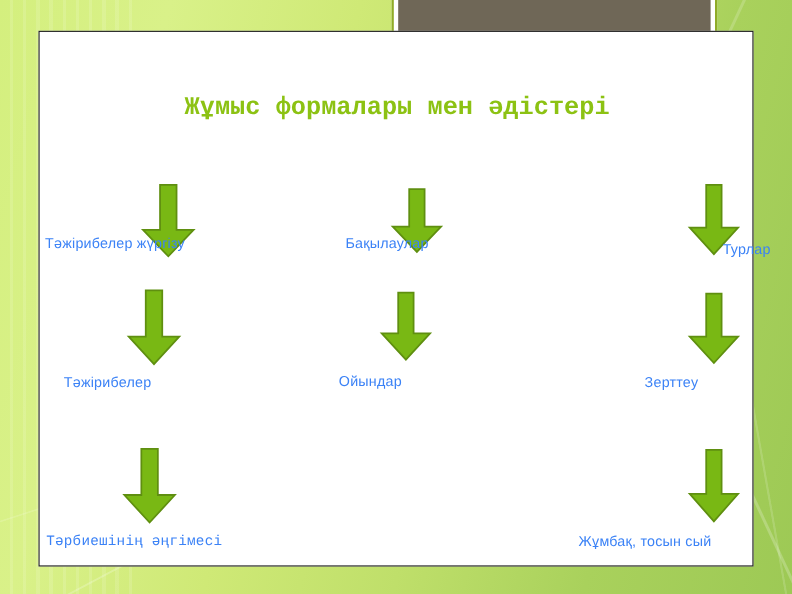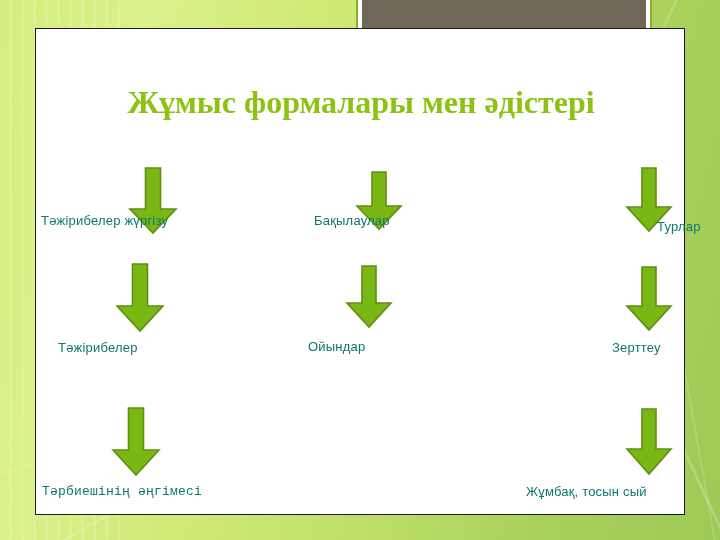--- a/index.html
+++ b/index.html
@@ -91,42 +91,42 @@
     box-sizing: border-box;
   }
 
   
   .title {
     position: absolute;
     left: 0;
     top: 57px;
     width: 650px;
     text-align: center;
-    font-family: Liberation Serif, serif;
+    font-family: Liberation Mono, monospace;
     font-weight: bold;
-    font-size: 32px;
+    font-size: 23px;
     line-height: 1.05;
     color: #8cc213;
     letter-spacing: 0px;
     white-space: nowrap;
   }
 
   
   .arrow {
     position: absolute;
     display: block;
   }
   .arrow svg { display: block; }
 
   
   .node-label {
     position: absolute;
     font-family: "Liberation Sans", sans-serif;
     font-size: 13px;
-    color: #0f766e;
+    color: #3b82f6;
     white-space: nowrap;
     letter-spacing: 0.2px;
   }
 </style>
 </head>
 <body>
 
 <div class="slide">
 
   <div class="bg-stripes-left"></div>
@@ -181,21 +181,21 @@
         <polygon points="19,2 33,2 33,41 48,41 26,65 4,41 19,41" fill="#79b814" stroke="#5f8f10" stroke-width="1.6" stroke-linejoin="miter"></polygon>
       </svg>
     </span>
     <span class="node-label" style="left:578px; top:190px;margin-left:43px;">Турлар</span>
 
     <span class="arrow" style="left:587px; top:236px;">
       <svg width="52" height="68" viewBox="0 0 52 68">
         <polygon points="19,2 33,2 33,41 48,41 26,65 4,41 19,41" fill="#79b814" stroke="#5f8f10" stroke-width="1.6" stroke-linejoin="miter"></polygon>
       </svg>
     </span>
-    <span class="node-label" style="left:550px; top:311px;margin-left:26px;">Зерттеу</span>
+    <span class="node-label" style="left:550px; top:311px;">Зерттеу</span>
 
     <span class="arrow" style="left:587px; top:378px;">
       <svg width="52" height="70" viewBox="0 0 52 70">
         <polygon points="19,2 33,2 33,42 48,42 26,67 4,42 19,42" fill="#79b814" stroke="#5f8f10" stroke-width="1.6" stroke-linejoin="miter"></polygon>
       </svg>
     </span>
     <span class="node-label" style="left:490px; top:455px;">Жұмбақ, тосын сый</span>
 
   </div>
 </div>

